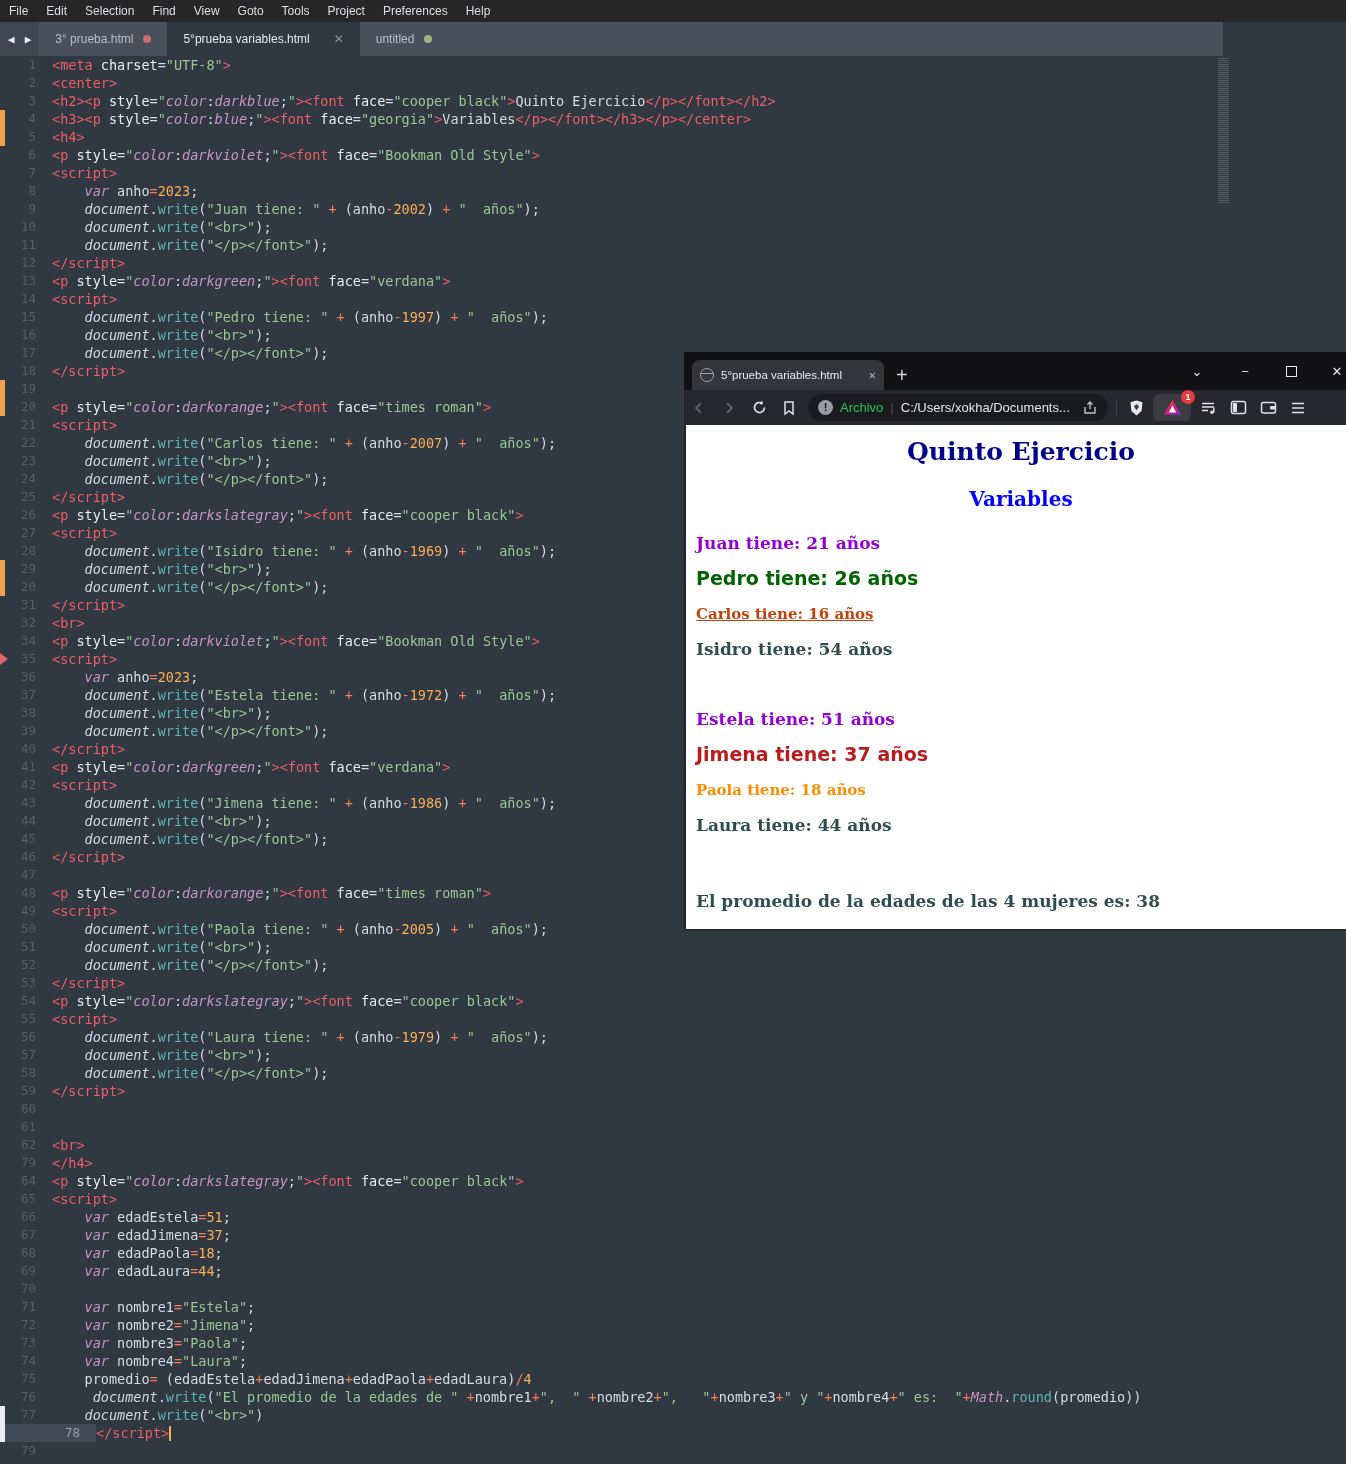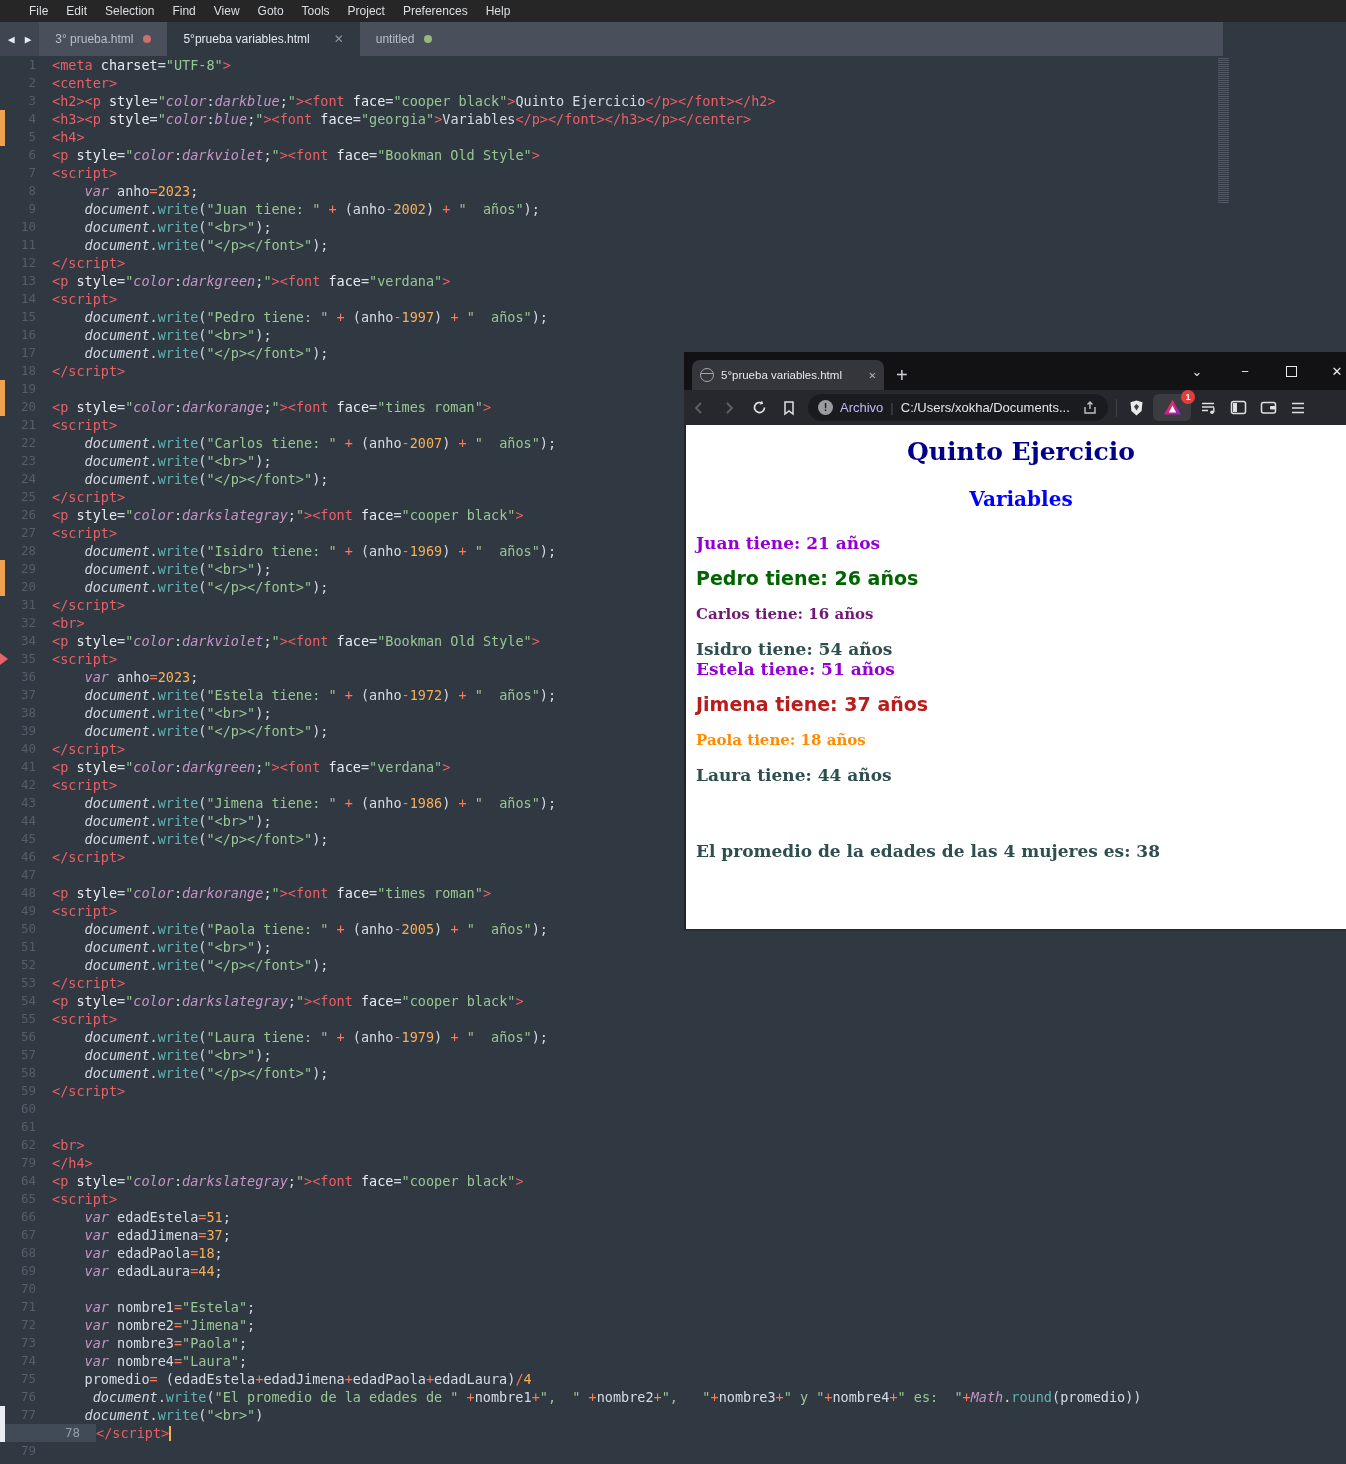--- a/index.html
+++ b/index.html
@@ -1,21 +1,21 @@
 <!DOCTYPE html>
 <html><head>
 <meta charset="utf-8">
 <style>
   html,body{margin:0;padding:0;}
   body{width:1346px;height:1464px;position:relative;background:#303841;overflow:hidden;
        font-family:"DejaVu Sans Mono",monospace;}
 
   
   .menubar{position:absolute;left:0;top:0;width:100%;height:22px;background:#262626;
-           display:flex;align-items:center;padding-left:20px;box-sizing:border-box;}
+           display:flex;align-items:center;padding-left:0;box-sizing:border-box;}
   .menu-item{color:#dcdfe3;font:12px "Liberation Sans",sans-serif;padding:0 9px;line-height:22px;}
 
   
   .tabbar{position:absolute;left:0;top:22px;width:1223px;height:34px;background:#49505c;
           display:flex;align-items:stretch;}
   .navbtns{display:flex;align-items:center;background:#3f4551;padding:0 8px;gap:10px;}
   .navbtns span{color:#e8ebf0;font-size:11px;}
   .tab{display:flex;align-items:center;gap:10px;padding:0 16px;
        font:12px "Liberation Sans",sans-serif;color:#b9bfc9;position:relative;}
   .tab .dot{width:8px;height:8px;border-radius:50%;}
@@ -60,41 +60,41 @@
          width:34px;color:#e8e8ea;font:13px "Liberation Sans",sans-serif;}
   .wc-box{width:9px;height:9px;border:1.2px solid #e8e8ea;}
 
   .btools{position:absolute;left:0;top:38px;width:100%;height:35px;background:#27282d;
           display:flex;align-items:center;}
   .tbtn{display:flex;align-items:center;justify-content:center;width:30px;height:28px;flex:0 0 auto;}
   .pill{height:27px;background:#1a1b1f;border-radius:14px;display:flex;align-items:center;
         padding:0 10px;box-sizing:border-box;width:300px;margin:0 4px;gap:7px;}
   .warn-circ{width:15px;height:15px;border-radius:50%;background:#9a9ba0;color:#1a1b1f;
              font:bold 11px "Liberation Sans",sans-serif;text-align:center;line-height:15px;flex:0 0 auto;}
-  .archivo{color:#c4b5fd;font:13px "Liberation Sans",sans-serif;}
+  .archivo{color:#22c55e;font:13px "Liberation Sans",sans-serif;}
   .vsep{color:#4a4c52;font:13px "Liberation Sans",sans-serif;}
   .url{color:#e6e6e9;font:13px "Liberation Sans",sans-serif;white-space:nowrap;overflow:hidden;flex:1;}
   .tsep{width:1px;height:18px;background:#3e4045;margin:0 4px;}
   .rewards{width:38px;height:27px;background:#3b3c41;border-radius:6px;display:flex;align-items:center;
            justify-content:center;position:relative;margin:0 2px;}
   .badge{position:absolute;right:-4px;top:-4px;min-width:14px;height:14px;border-radius:7px;background:#e43d3d;
          color:#fff;font:bold 9px "Liberation Sans",sans-serif;text-align:center;line-height:14px;padding:0 2px;box-sizing:border-box;}
 
   .bcontent{position:absolute;left:0;top:73px;width:100%;height:506px;background:#ffffff;
             border-left:2px solid #1f262e;border-bottom:2px solid #272c34;box-sizing:border-box;
             overflow:hidden;padding:0 0 0 10px;}
   .pg-title{text-align:center;font:bold 25px "DejaVu Serif",serif;margin-top:12px;}
   .pg-sub{text-align:center;font:bold 20px "DejaVu Serif",serif;margin-top:21px;}
   .pline{white-space:nowrap;}
   .k-bookman{font:bold 17px "DejaVu Serif",serif;}
   .k-verdana{font:bold 19px "DejaVu Sans",sans-serif;}
   .k-times{font:bold 15px "DejaVu Serif",serif;}
   .k-cooper{font:bold 17px "DejaVu Serif",serif;}
   .g-s{margin-top:14px;} .g-m{margin-top:16px;} .g-l{margin-top:22px;}
-  .g-xl{} .g-xxl{margin-top:56px;}
+  .g-xl{margin-top:50px;} .g-xxl{margin-top:56px;}
 
   svg.ic{display:block;}
 </style>
 </head>
 <body>
 
 <div class="menubar" id="menubar">
     <span class="menu-item">File</span>
     <span class="menu-item">Edit</span>
     <span class="menu-item">Selection</span>
@@ -312,21 +312,21 @@
         </svg>
     </div>
   </div>
 
   <div class="bcontent">
     <div class="pg-title" style="color: rgb(0, 0, 139);">Quinto Ejercicio</div>
     <div class="pg-sub" style="color: rgb(0, 0, 255);">Variables</div>
     <div id="pagelines">
         <div class="pline k-bookman g-l" style="color: rgb(148, 0, 211);">Juan tiene: 21 años</div>
         <div class="pline k-verdana g-s" style="color: rgb(0, 100, 0);">Pedro tiene: 26 años</div>
-        <div class="pline k-times g-m" style="color: #701a75;">Carlos tiene: 16 años</div>
+        <div class="pline k-times g-m" style="color: #c2410c; text-decoration: underline;">Carlos tiene: 16 años</div>
         <div class="pline k-cooper g-m" style="color: rgb(47, 79, 79);">Isidro tiene: 54 años</div>
         <div class="pline k-bookman g-xl" style="color: rgb(148, 0, 211);">Estela tiene: 51 años</div>
         <div class="pline k-verdana g-s" style="color: #b91c1c;">Jimena tiene: 37 años</div>
         <div class="pline k-times g-m" style="color: rgb(255, 140, 0);">Paola tiene: 18 años</div>
         <div class="pline k-cooper g-m" style="color: rgb(47, 79, 79);">Laura tiene: 44 años</div>
         <div class="pline k-cooper g-xxl" style="color: rgb(47, 79, 79);">El promedio de la edades de las 4 mujeres es: 38</div>
       </div>
   </div>
 </div>
 

